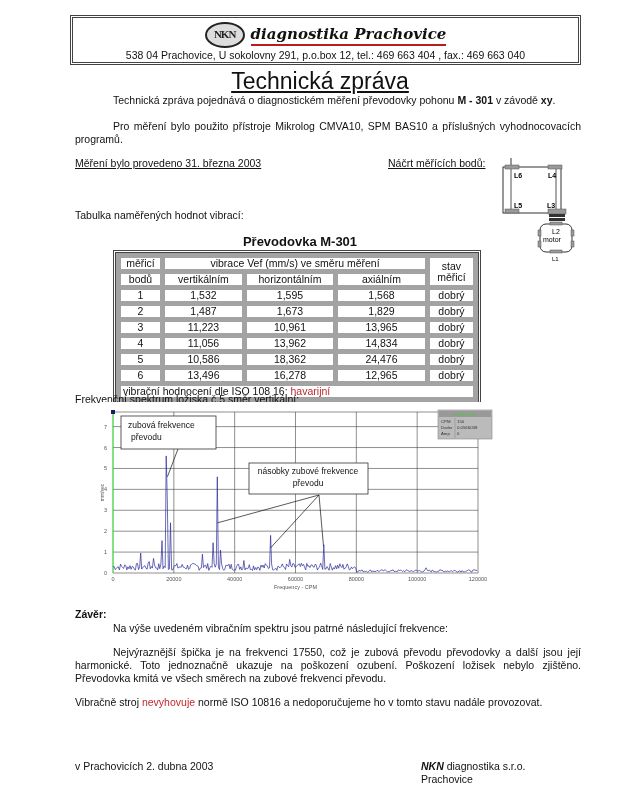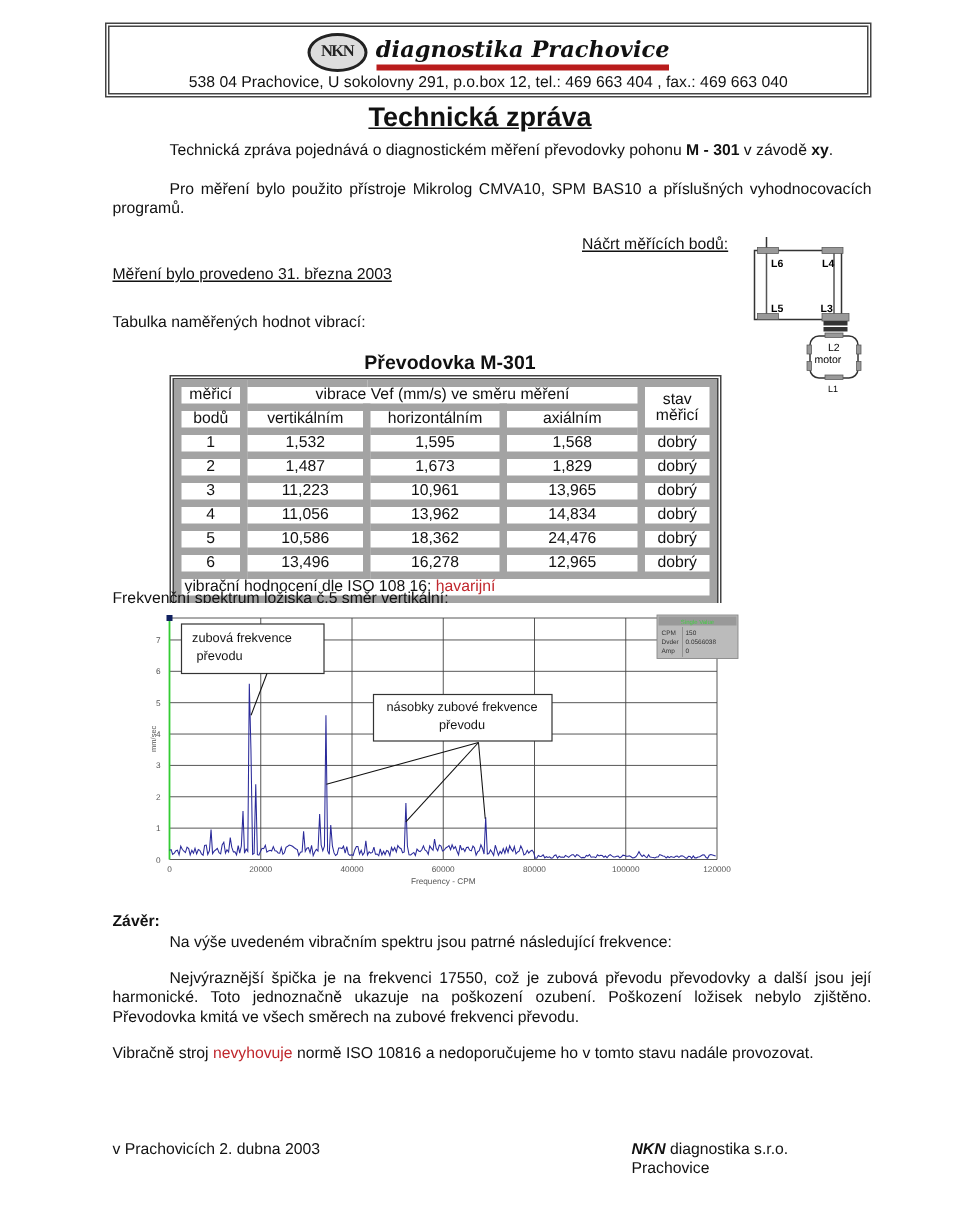--- a/index.html
+++ b/index.html
@@ -1,23 +1,23 @@
 <!DOCTYPE html>
 <html><head>
 <meta charset="utf-8">
 <style>
   html, body { margin: 0; padding: 0; background: #fff; }
   body { width: 640px; height: 803px; position: relative; font-family: "Liberation Sans", sans-serif; color: #111; font-size: 10.5px; overflow: hidden; }
   .abs { position: absolute; }
   .header-box { left: 70px; top: 15px; width: 511px; height: 50px; border: 3px double #444; box-sizing: border-box; }
   .logo-row { position: absolute; left: 0; right: 0; top: 4px; text-align: center; }
   .logo-mark { display: inline-block; width: 36px; height: 22px; border: 2px solid #222; border-radius: 50% / 50%; position: relative; vertical-align: middle; font-family: "Liberation Serif", serif; font-weight: bold; font-size: 11px; line-height: 20px; color: #222; background: #ddd; letter-spacing: -1px; }
-  .logo-text { display: inline-block; vertical-align: middle; font-family: "DejaVu Serif", serif; font-style: italic; font-weight: bold; font-size: 15px; margin-left: 3px; border-bottom: 4px solid #b91c1c; padding-bottom: 1px; }
+  .logo-text { display: inline-block; vertical-align: middle; font-family: "DejaVu Serif", serif; font-style: italic; font-weight: bold; font-size: 15px; margin-left: 3px; border-bottom: 2px solid #b91c1c; padding-bottom: 1px; }
   .address { position: absolute; left: 0; right: 0; top: 31px; text-align: center; font-size: 10.5px; }
-  .title { left: 0; width: 640px; top: 68px; text-align: center; font-size: 18px; font-weight: bold; text-decoration: underline; }
+  .title { left: 0; width: 640px; top: 68px; text-align: center; font-size: 23px; font-weight: normal; text-decoration: underline; }
   .para { left: 75px; width: 506px; text-align: justify; line-height: 13px; font-size: 10.5px; }
   .indent { text-indent: 38px; }
   .u { text-decoration: underline; }
   table.vib { border-collapse: collapse; font-size: 10.5px; }
   table.vib td { border: 5px solid #a3a3a3; text-align: center; padding: 0; line-height: 11px; }
   .red { color: #c0272d; }
   .chart-area { left: 100px; top: 402px; width: 400px; height: 195px; }
 </style>
 </head>
 <body>
@@ -30,21 +30,21 @@
   <div class="address">538 04 Prachovice, U sokolovny 291, p.o.box 12, tel.: 469 663 404 , fax.: 469 663 040</div>
 </div>
 
 <div class="abs title">Technická zpráva</div>
 
 <div class="abs para indent" style="top:94px;">
   <span>Technická zpráva pojednává o diagnostickém měření převodovky pohonu </span><b>M - 301</b><span> v závodě </span><b>xy</b><span>.</span>
 </div>
 <div class="abs para indent" style="top:120px;">Pro měření bylo použito přístroje Mikrolog CMVA10, SPM BAS10 a příslušných vyhodnocovacích programů.</div>
 
-<div class="abs u" style="left:75px; top:157px;margin-top:20px;">Měření bylo provedeno 31. března 2003</div>
+<div class="abs u" style="left:75px; top:157px;">Měření bylo provedeno 31. března 2003</div>
 <div class="abs u" style="left:388px; top:157px;">Náčrt měřících bodů:</div>
 
 <svg class="abs" style="left:490px; top:150px;" width="100" height="115" viewBox="0 0 100 115">
   <line x1="21" y1="8" x2="21" y2="17" stroke="#333" stroke-width="1"></line>
   <rect x="13" y="17" width="58" height="46" fill="none" stroke="#333" stroke-width="1"></rect>
   <line x1="21" y1="17" x2="21" y2="63" stroke="#555" stroke-width="1"></line>
   <line x1="66" y1="17" x2="66" y2="63" stroke="#555" stroke-width="1"></line>
   <rect x="15" y="15" width="14" height="4" fill="#999" stroke="#555" stroke-width="0.5"></rect>
   <rect x="58" y="15" width="14" height="4" fill="#999" stroke="#555" stroke-width="0.5"></rect>
   <rect x="15" y="59" width="14" height="4" fill="#999" stroke="#555" stroke-width="0.5"></rect>

